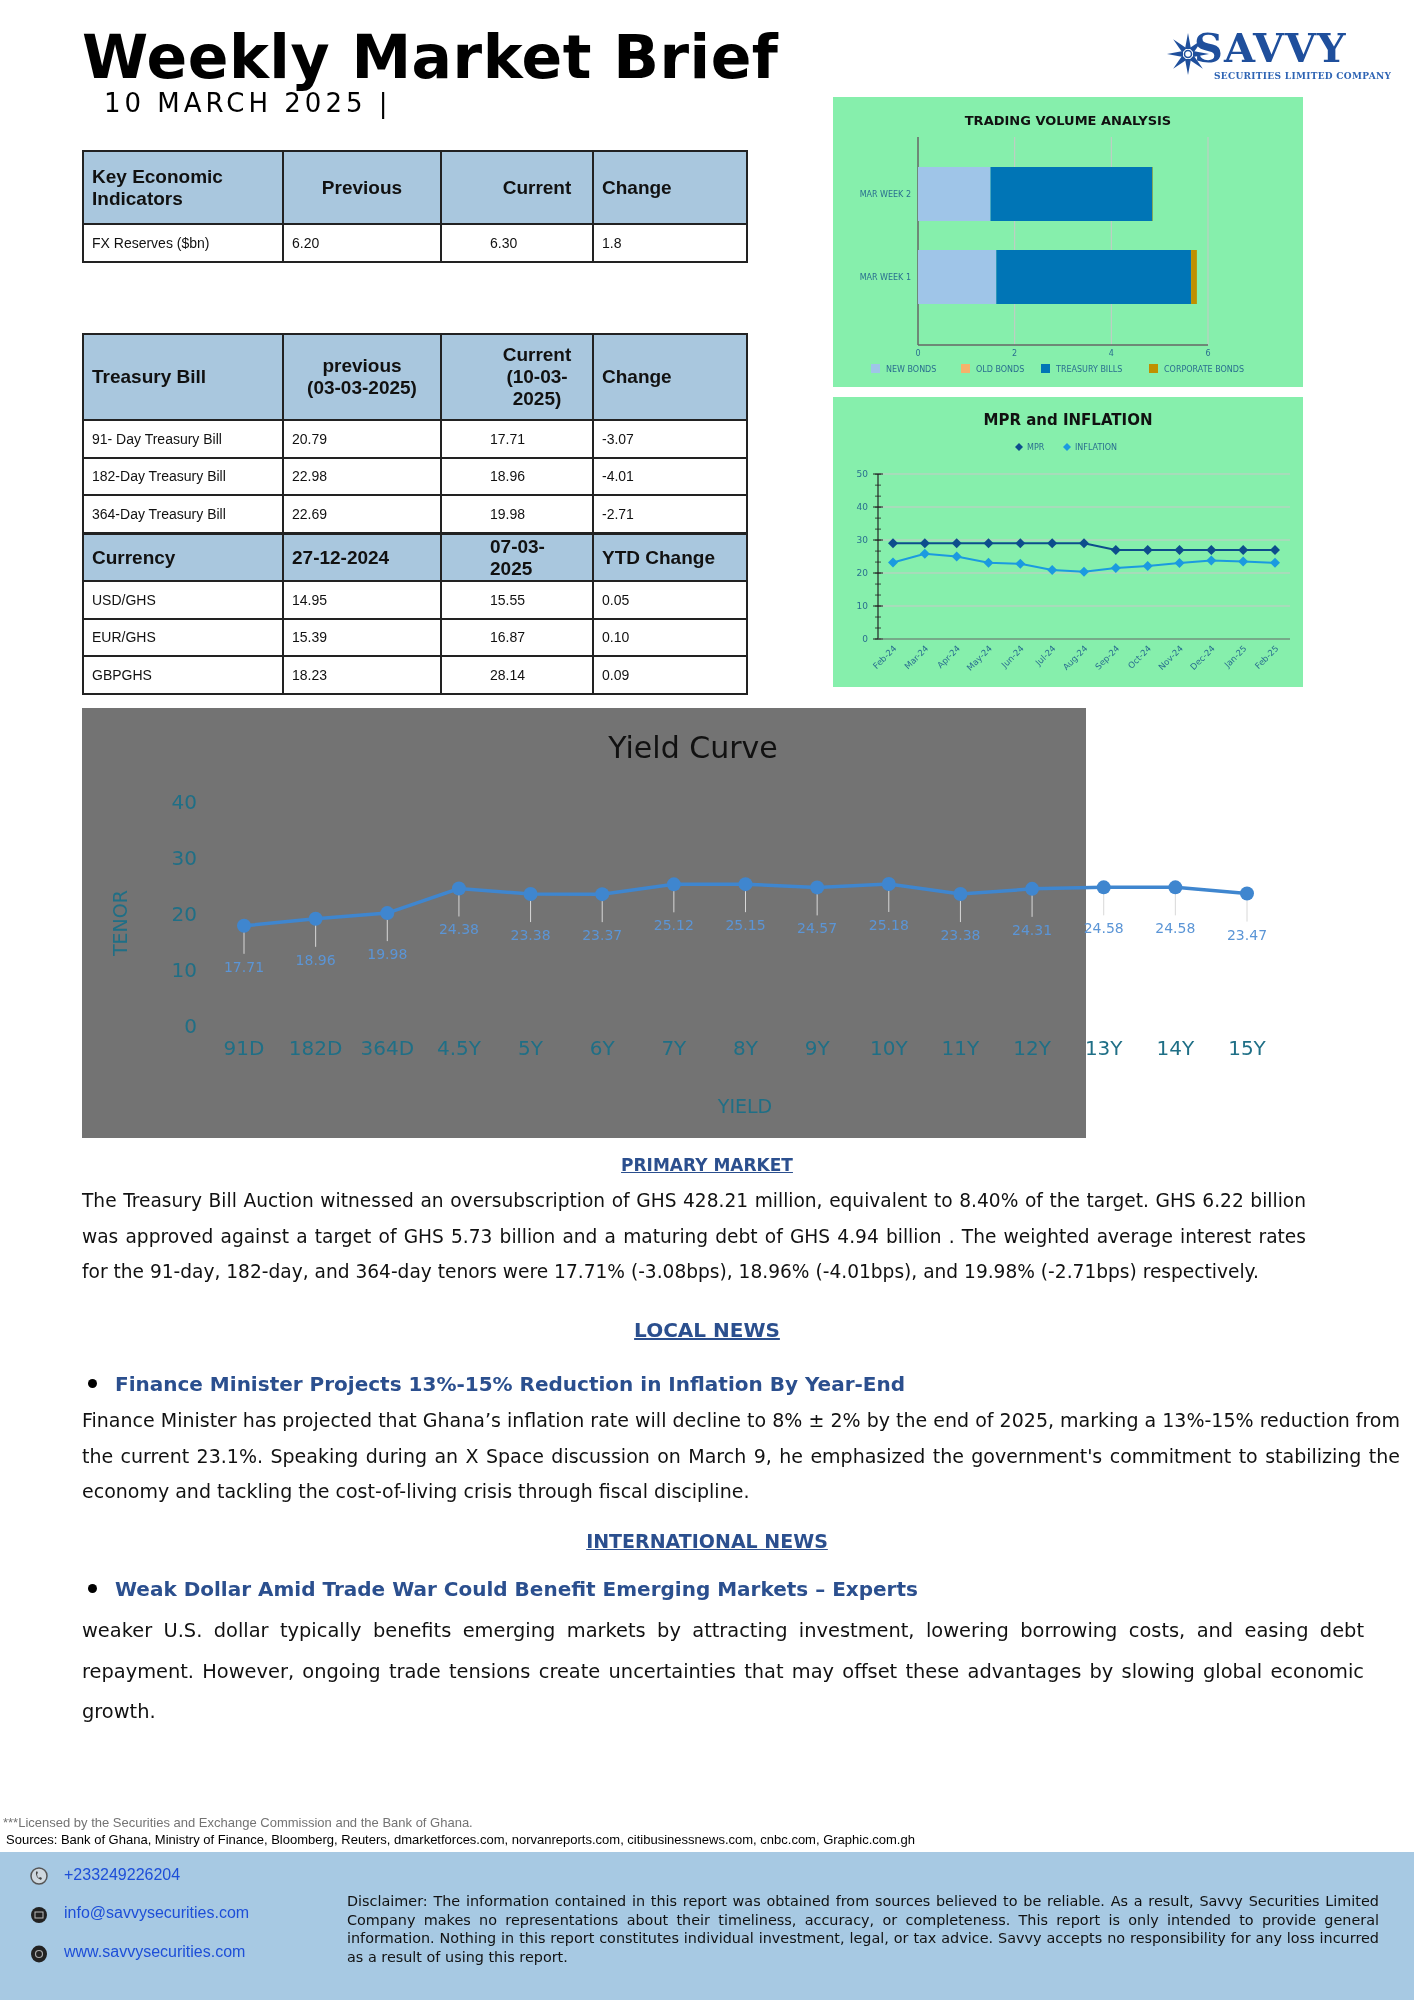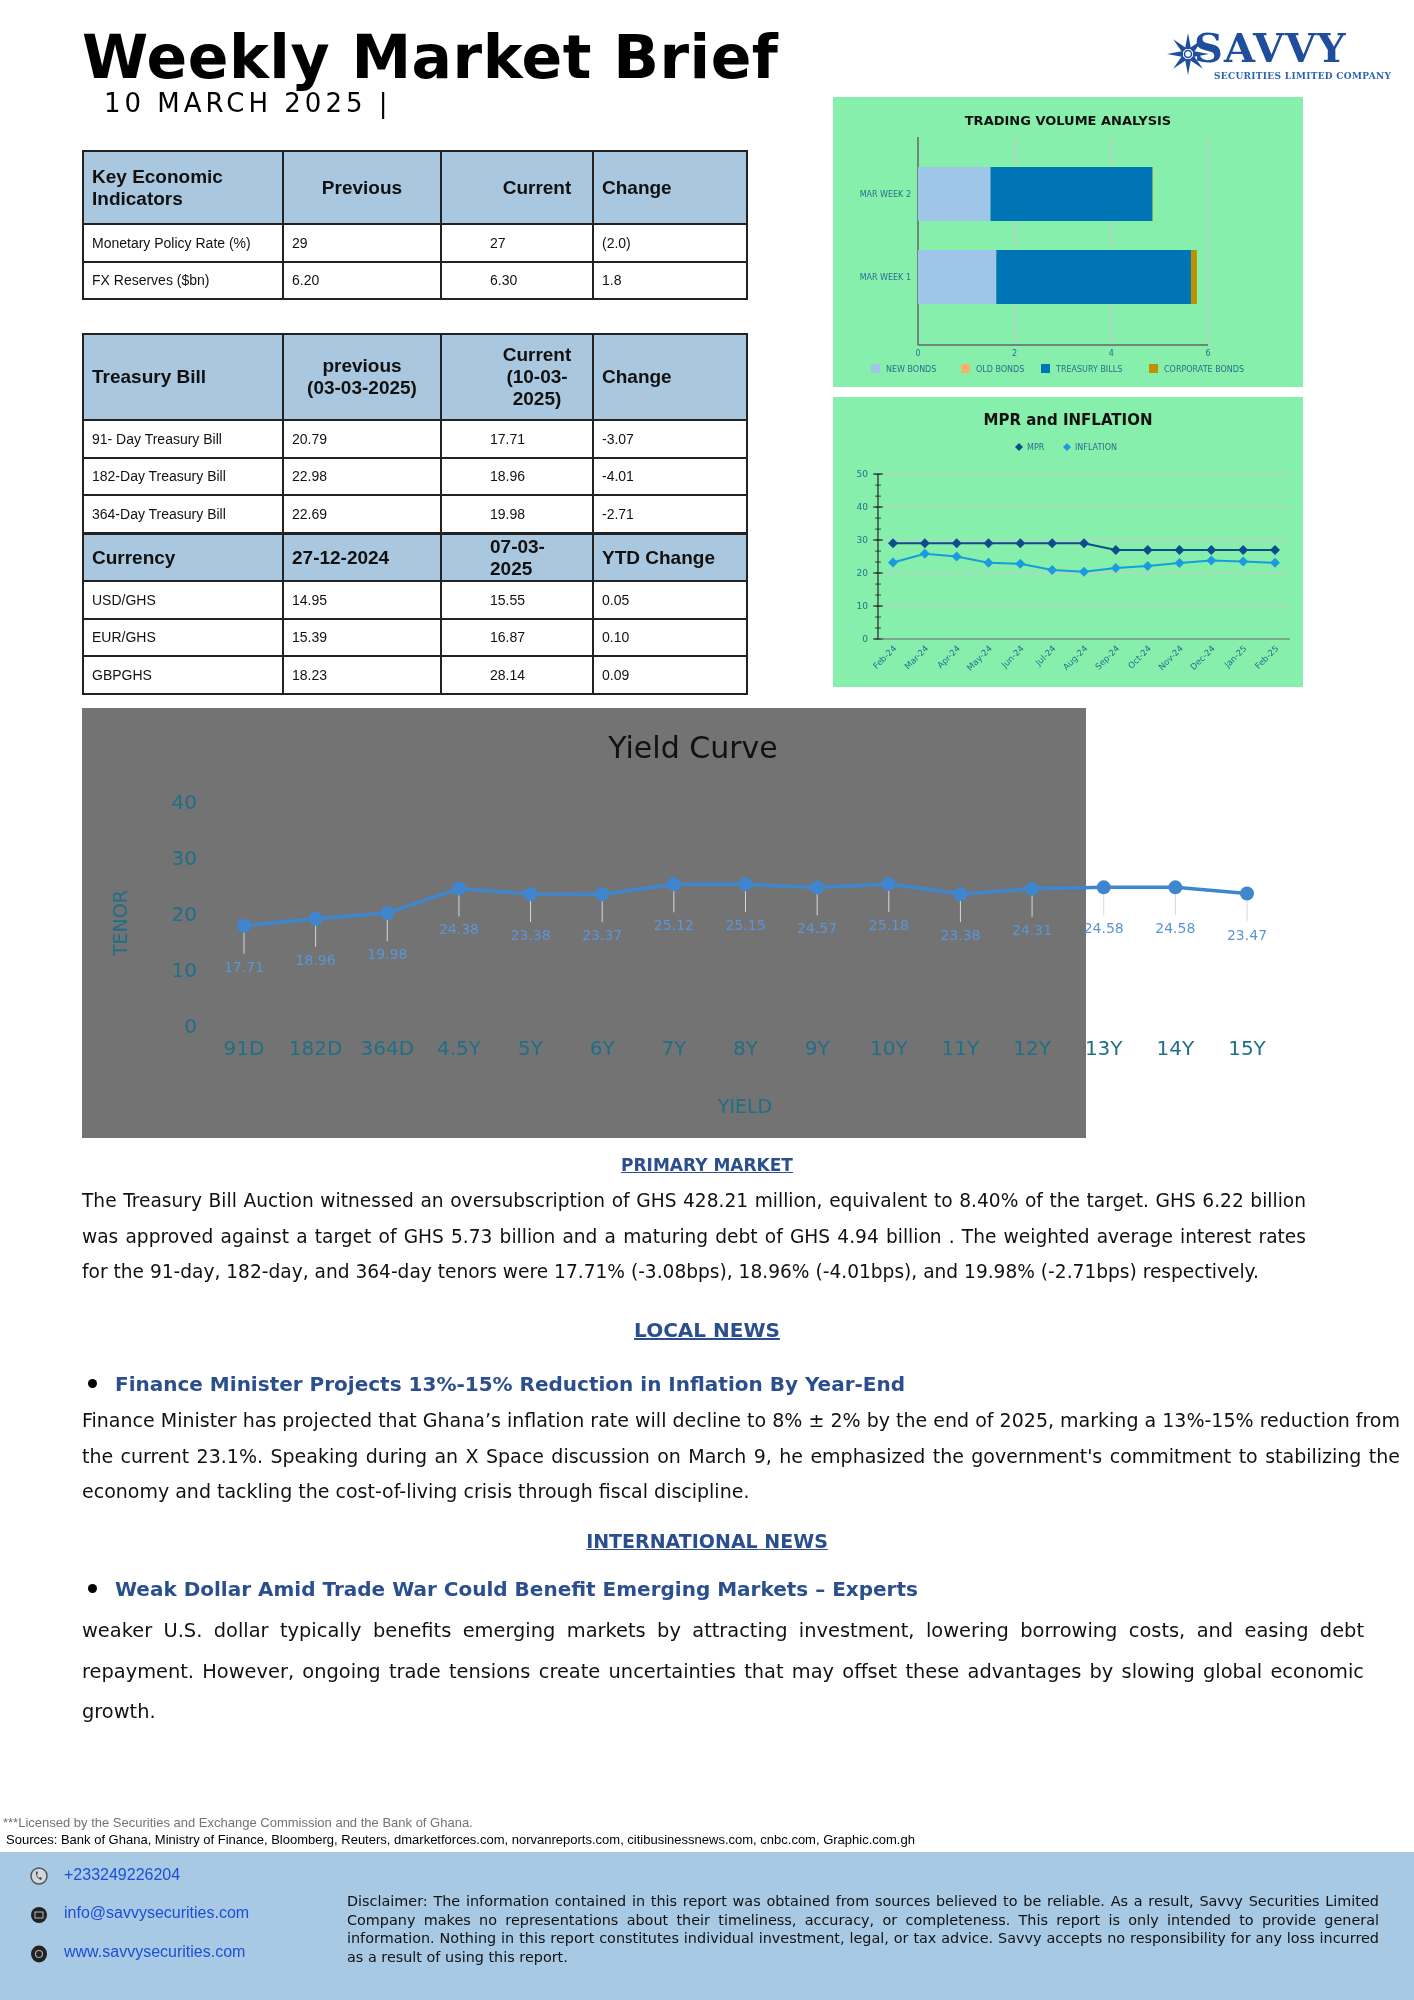--- a/index.html
+++ b/index.html
@@ -72,26 +72,20 @@
   <div class="sub">SECURITIES LIMITED COMPANY</div>
 </div>
 
 <table class="tbl" id="t1">
   <tbody>
       <tr class="hd">
     <td>Key Economic Indicators</td>
     <td class="ctr">Previous</td>
     <td class="ctr">Current</td>
     <td>Change</td>
-  </tr>
-  <tr class="rw">
-    <td>Monetary Policy Rate (%)</td>
-    <td>29</td>
-    <td>27</td>
-    <td>(2.0)</td>
   </tr>
   <tr class="rw">
     <td>FX Reserves ($bn)</td>
     <td>6.20</td>
     <td>6.30</td>
     <td>1.8</td>
   </tr>
 </tbody>
   </table>
 

